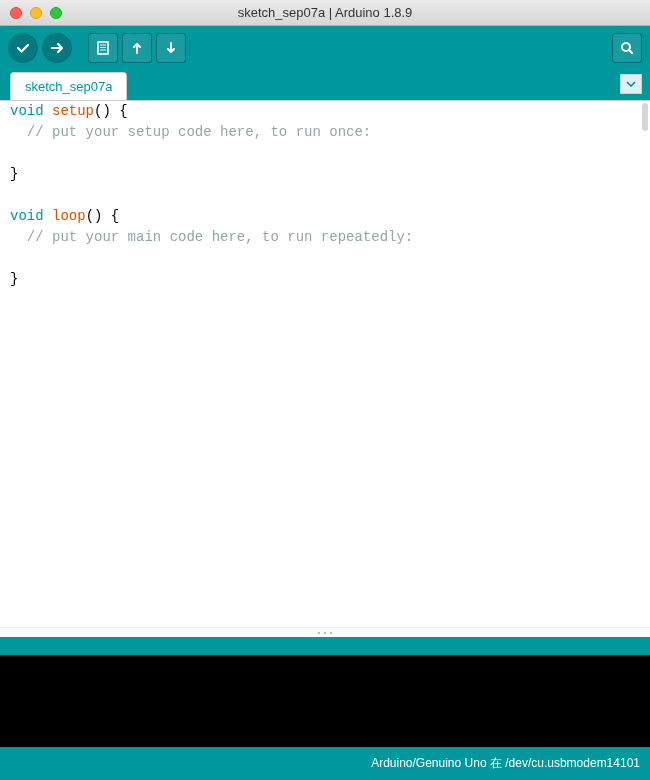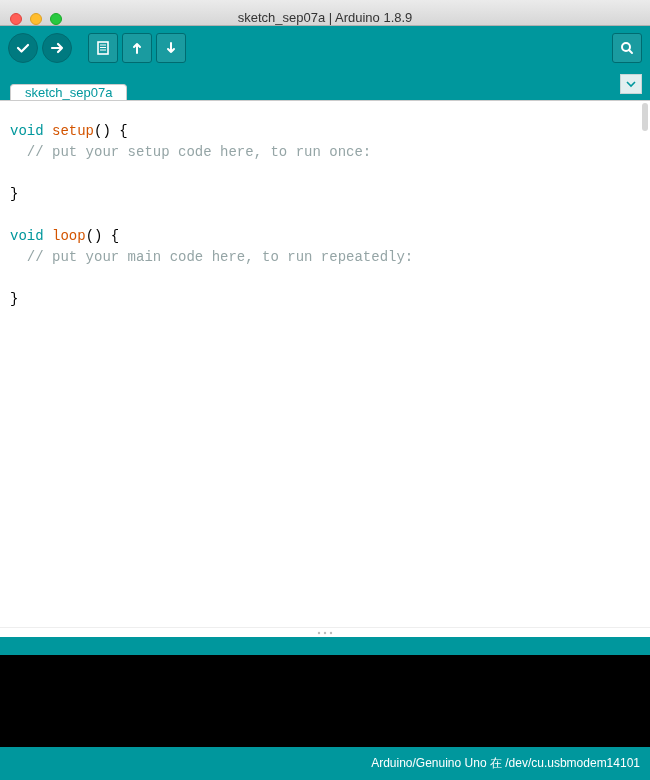--- a/index.html
+++ b/index.html
@@ -10,21 +10,21 @@
       background: #f0f0f0;
       overflow: hidden;
       display: flex;
       flex-direction: column;
     }
     .titlebar {
       height: 26px;
       background: linear-gradient(#ebebeb, #d6d6d6);
       border-bottom: 1px solid #b0b0b0;
       display: flex;
-      align-items: flex-end;
+      align-items: center;
       position: relative;
     }
     .traffic-lights {
       display: flex;
       gap: 8px;
       padding-left: 10px;
     }
     .tl { width: 12px; height: 12px; border-radius: 50%; }
     .tl.red { background: #ff5f57; border: 1px solid #e0443e; }
     .tl.yellow { background: #ffbd2e; border: 1px solid #dea123; }
@@ -65,21 +65,21 @@
     .tabbar {
       height: 30px;
       background: #00979d;
       display: flex;
       align-items: flex-end;
       padding-left: 10px;
       position: relative;
     }
     .tab {
       background: #fff;
-      padding: 0 14px;
+      padding: 6px 14px;
       font-size: 13px;
       color: #00979d;
       border-radius: 4px 4px 0 0;
       border: 1px solid #ccc;
       border-bottom: none;
     }
     .tab-menu {
       position: absolute;
       right: 8px;
       top: 4px;
@@ -95,21 +95,21 @@
       flex: 1;
       background: #fff;
       border-top: 1px solid #ccc;
       overflow: hidden;
       position: relative;
     }
     .code {
       font-family: Menlo, Monaco, "Courier New", monospace;
       font-size: 14px;
       line-height: 21px;
-      padding: 20px 10px;
+      padding: 0 10px;
       white-space: pre;
       color: #000;
     }
     .kw { color: #00979c; }
     .fn { color: #d35400; }
     .cm { color: #95a5a6; }
     .resize-handle {
       height: 10px;
       background: #fff;
       display: flex;

